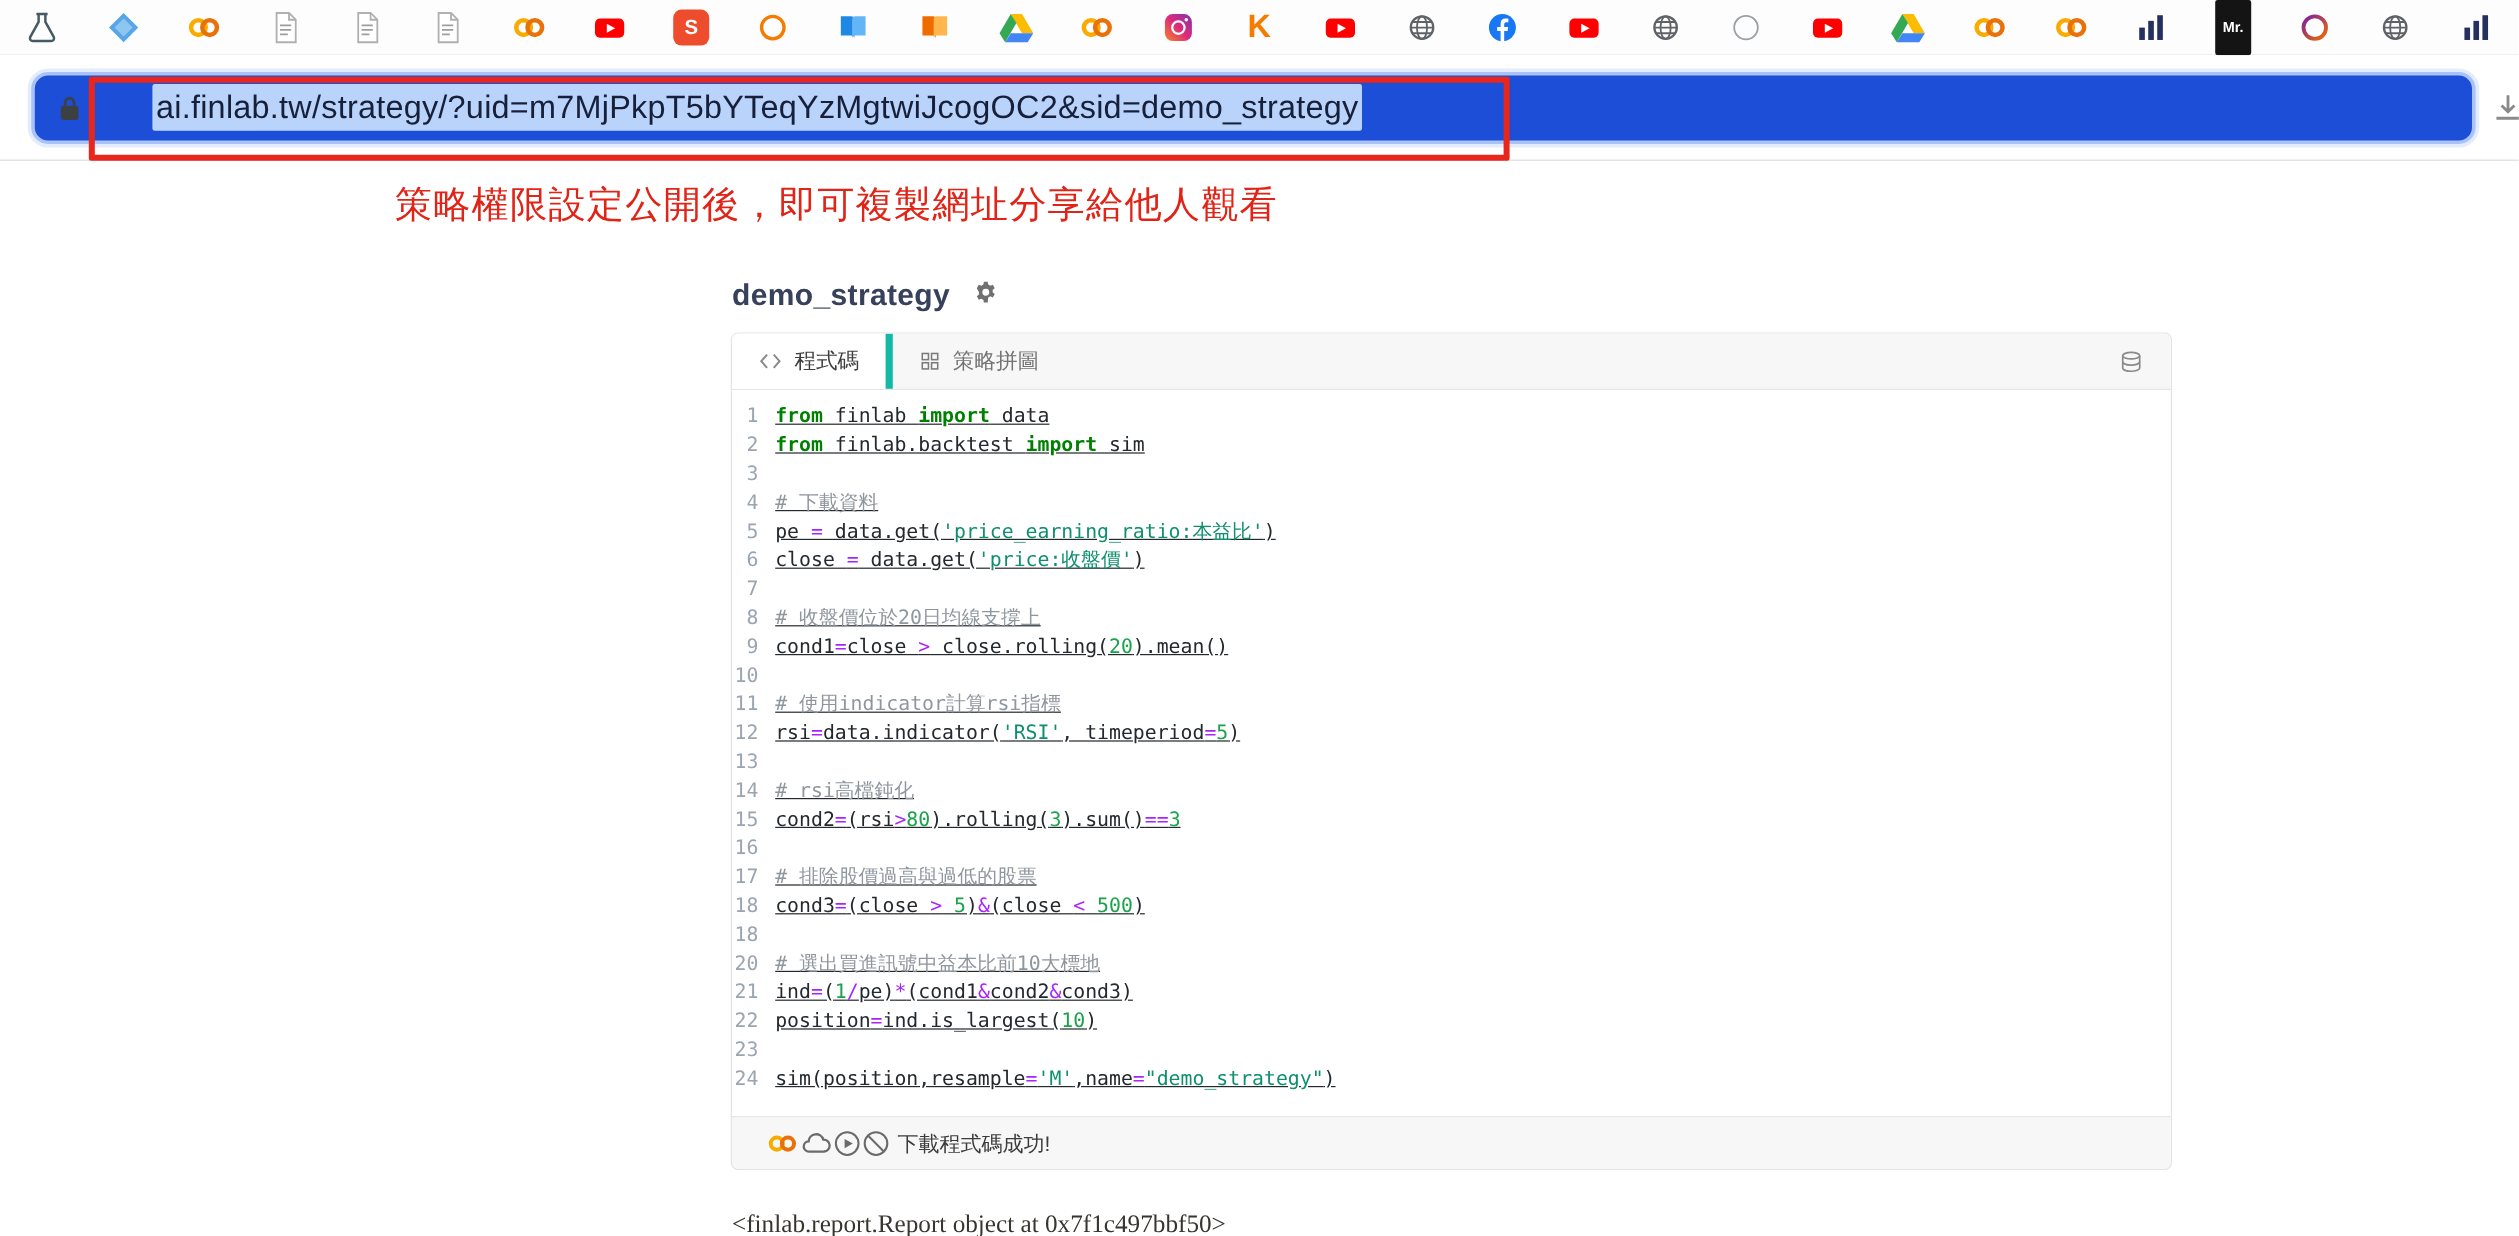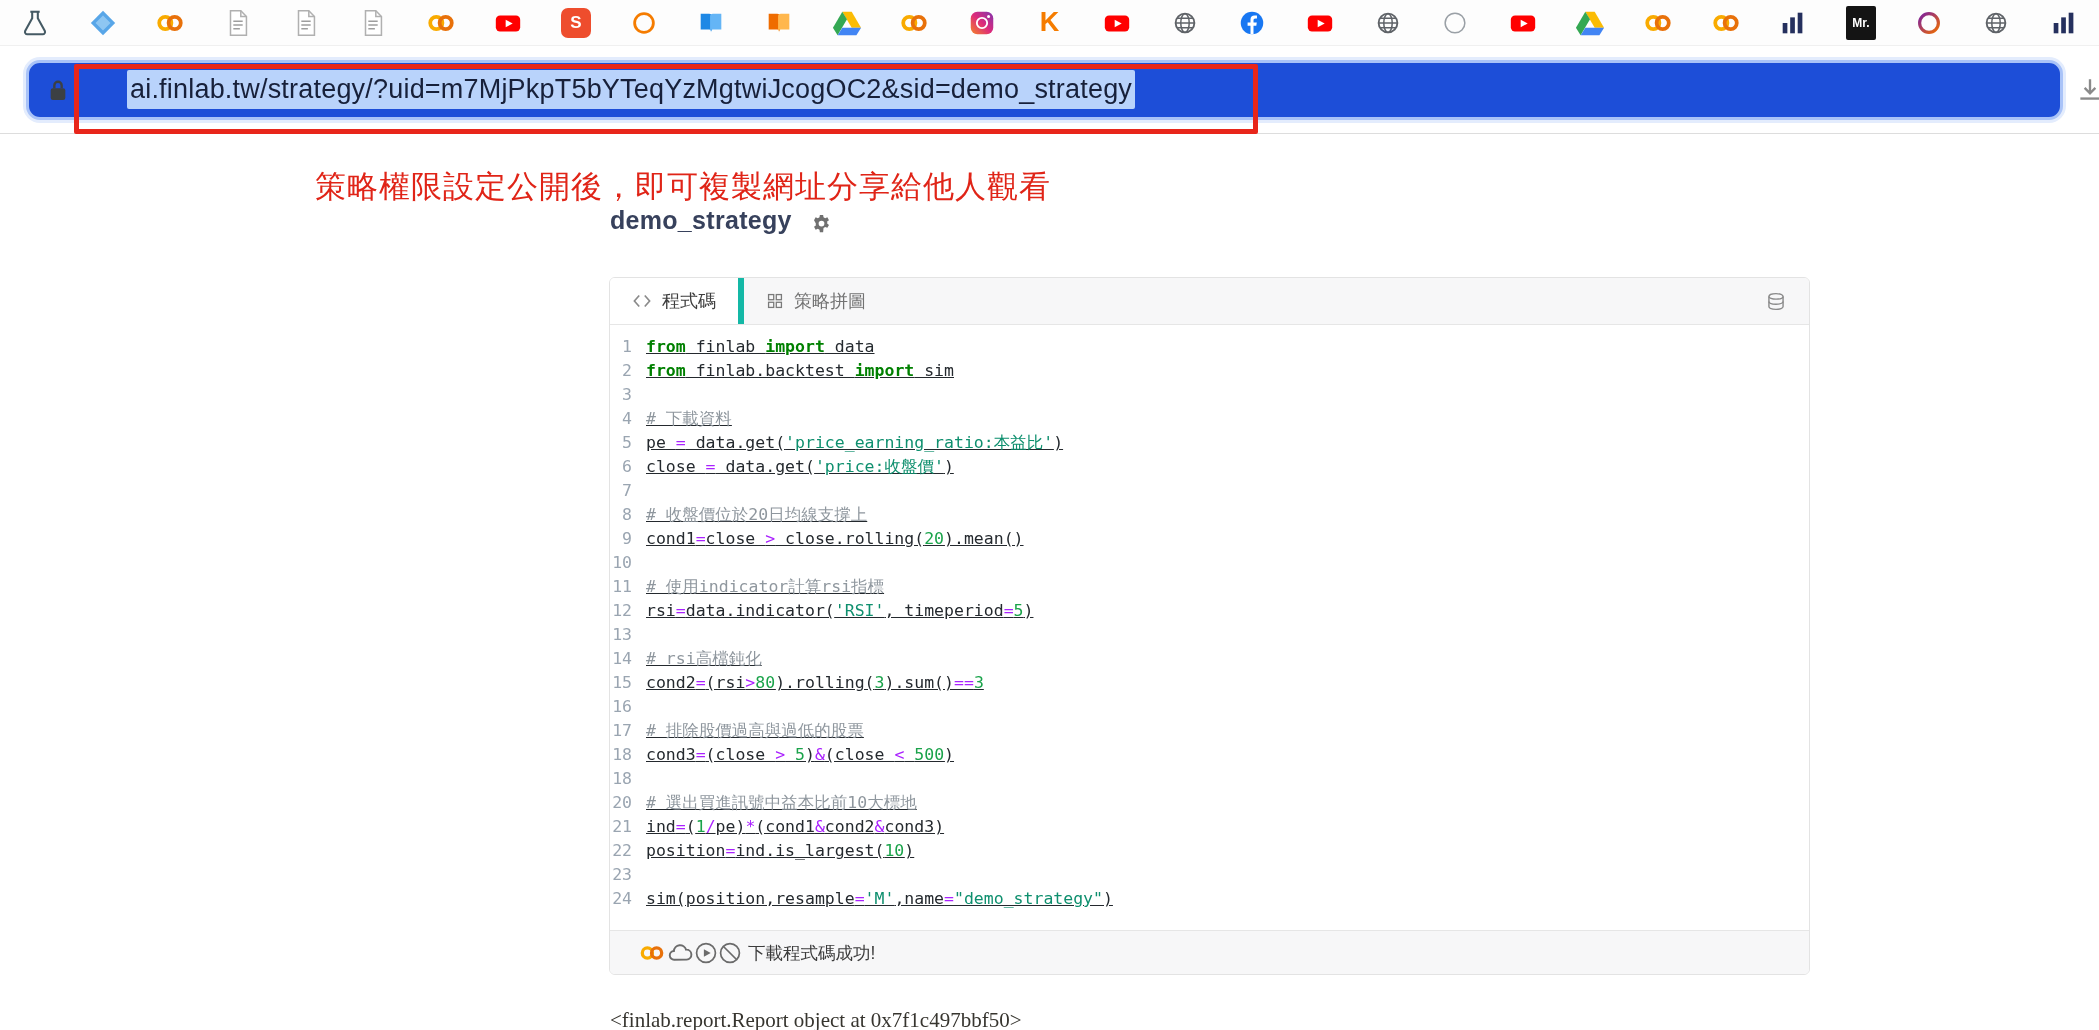--- a/index.html
+++ b/index.html
@@ -15,21 +15,21 @@
   .bookmarks {
     height:46px; display:flex; align-items:center;
     justify-content:space-between; padding:0 16px;
     background:#fdfdfd; border-bottom:1px solid #f0f0f0;
   }
   .fav { width:38px; height:38px; display:flex; align-items:center; justify-content:center; cursor:pointer; }
   .fav svg { width:30px; height:30px; display:block; }
   .lt { display:flex; align-items:center; justify-content:center; font-weight:700; }
   .lt-shopee { width:30px; height:30px; border-radius:7px; background:#ee4d2d; color:#fff; font-size:17px; }
   .lt-kletter { color:#f57c00; font-size:27px; font-weight:800; }
-  .lt-mr { width:30px; height:34px; background:#141414; color:#fff; font-size:12px; border-radius:2px; }
+  .lt-mr { width:30px; height:46px; background:#141414; color:#fff; font-size:12px; border-radius:2px; }
 
   
   .omnibox-row {
     height:88px; display:flex; align-items:center;
     padding:0 10px 0 26px; background:#fff;
     border-bottom:1px solid #dddddd; position:relative;
   }
   .omnibox {
     flex:1; height:60px; border-radius:14px; background:#1d4ed8;
     border:3px solid #a9c3f8; box-shadow:0 0 0 3px #e3ecfd;
@@ -42,29 +42,29 @@
     white-space:nowrap; overflow:hidden;
   }
   .dl-ic { display:flex; margin-left:12px; margin-right:-16px; flex:0 0 auto; cursor:pointer; }
 
   
   .red-rect {
     position:absolute; left:74px; top:64px; width:1184px; height:70px;
     border:5px solid #e8261b; border-radius:2px; z-index:9; pointer-events:none;
   }
   .red-note {
-    position:absolute; left:315px; top:150px;
+    position:absolute; left:329px; top:150px;
     font-size:31px; font-weight:500; color:#e02417; z-index:5;
-    letter-spacing:1px; white-space:nowrap;margin-top:16px;
+    letter-spacing:1px; white-space:nowrap;
   }
 
   
   .title-row {
-    position:absolute; left:610px; top:206px;
-    display:flex; align-items:flex-end; gap:18px;
+    position:absolute; left:610px; top:232px;
+    display:flex; align-items:flex-start; gap:18px;
   }
   .title-row .ttl { font-size:25px; font-weight:700; color:#37415c; letter-spacing:.3px; }
   .gear { display:flex; cursor:pointer; }
 
   .panel {
     position:absolute; left:609px; top:277px; width:1201px; height:698px;
     background:#fff; border:1px solid #e3e3e3; border-radius:6px; overflow:hidden;
   }
   .panel-header {
     height:47px; background:#f7f7f8; border-bottom:1px solid #e6e6e6;

